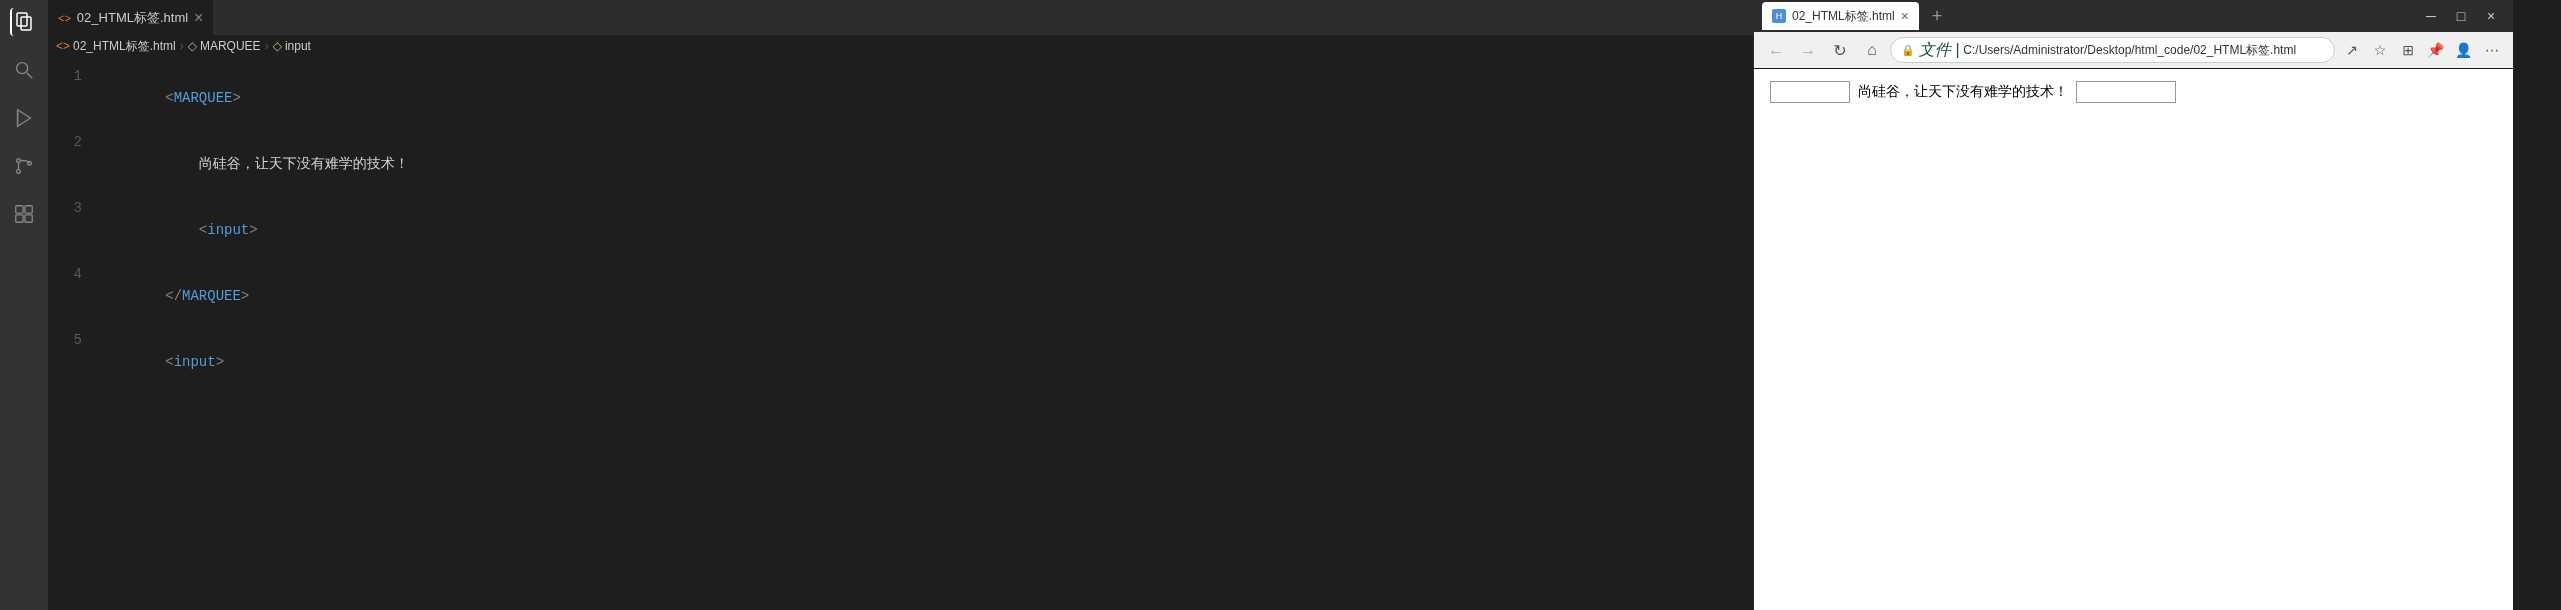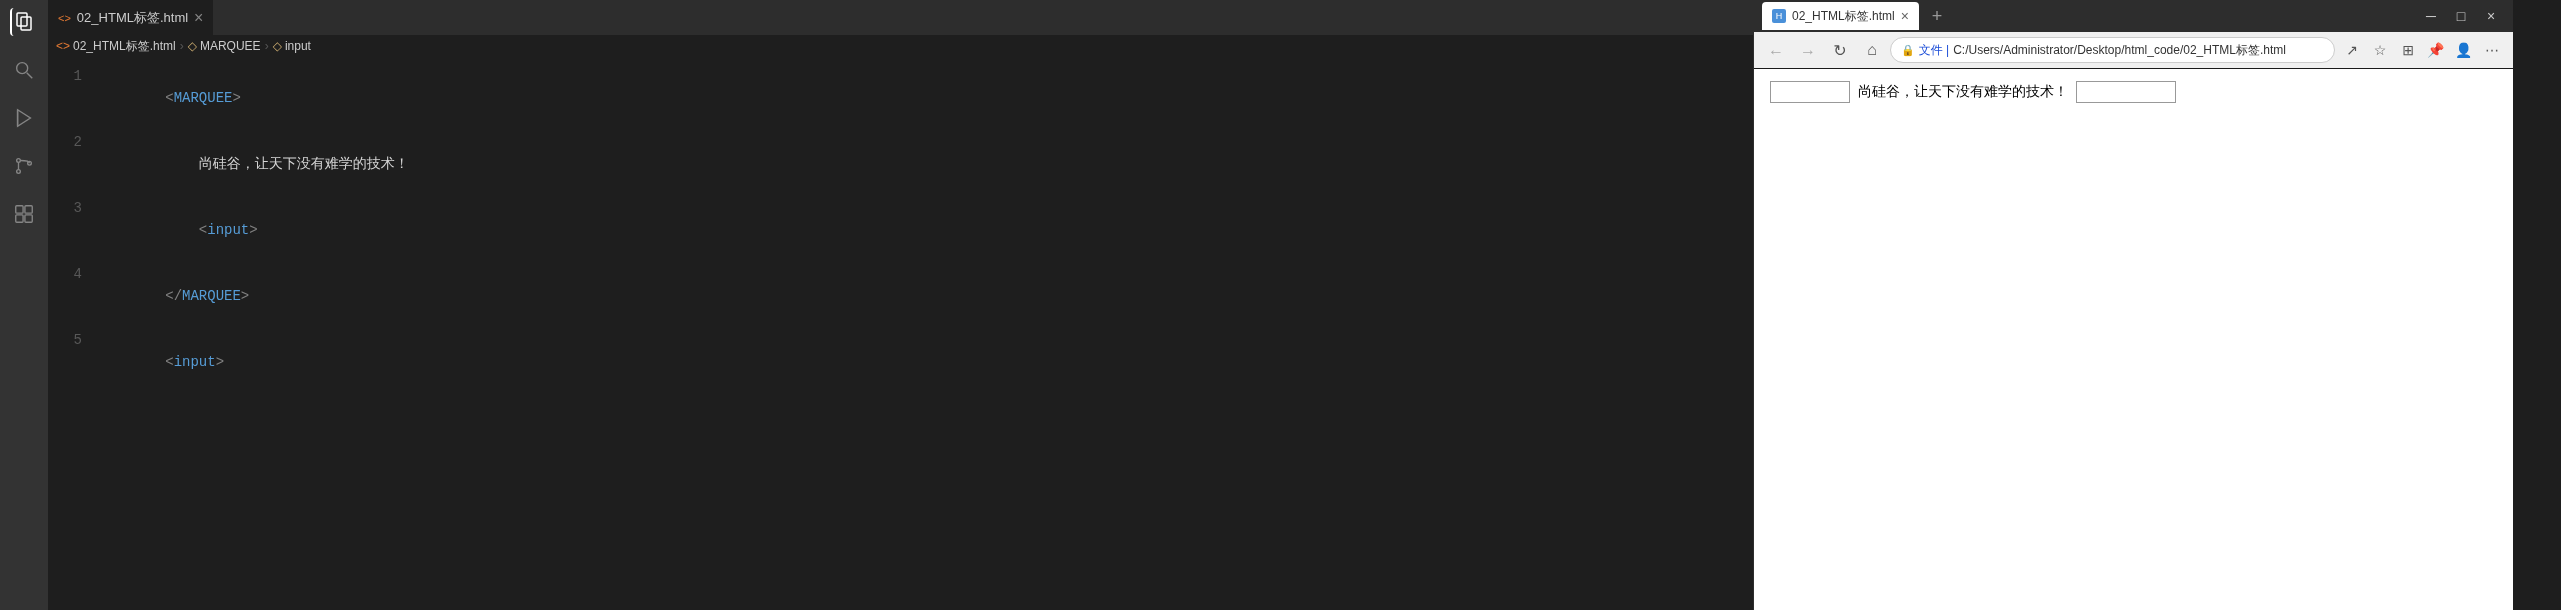--- a/index.html
+++ b/index.html
@@ -422,21 +422,21 @@
     </div>
 
     <div class="browser-toolbar">
       <div class="nav-btn disabled">←</div>
       <div class="nav-btn disabled">→</div>
       <div class="nav-btn">↻</div>
       <div class="nav-btn">⌂</div>
 
       <div class="address-bar">
         <span class="address-bar-lock">🔒</span>
-        <span style="color:#1d4ed8; font-size:12px;">文件 |</span>
+        <span style="color:#14532d; font-size:16px;font-style:italic;">文件 |</span>
         <span class="address-bar-text">C:/Users/Administrator/Desktop/html_code/02_HTML标签.html</span>
       </div>
 
       <div class="browser-actions">
         <div class="browser-action-btn">↗</div>
         <div class="browser-action-btn">☆</div>
         <div class="browser-action-btn">⊞</div>
         <div class="browser-action-btn">📌</div>
         <div class="browser-action-btn">👤</div>
         <div class="browser-action-btn">⋯</div>

